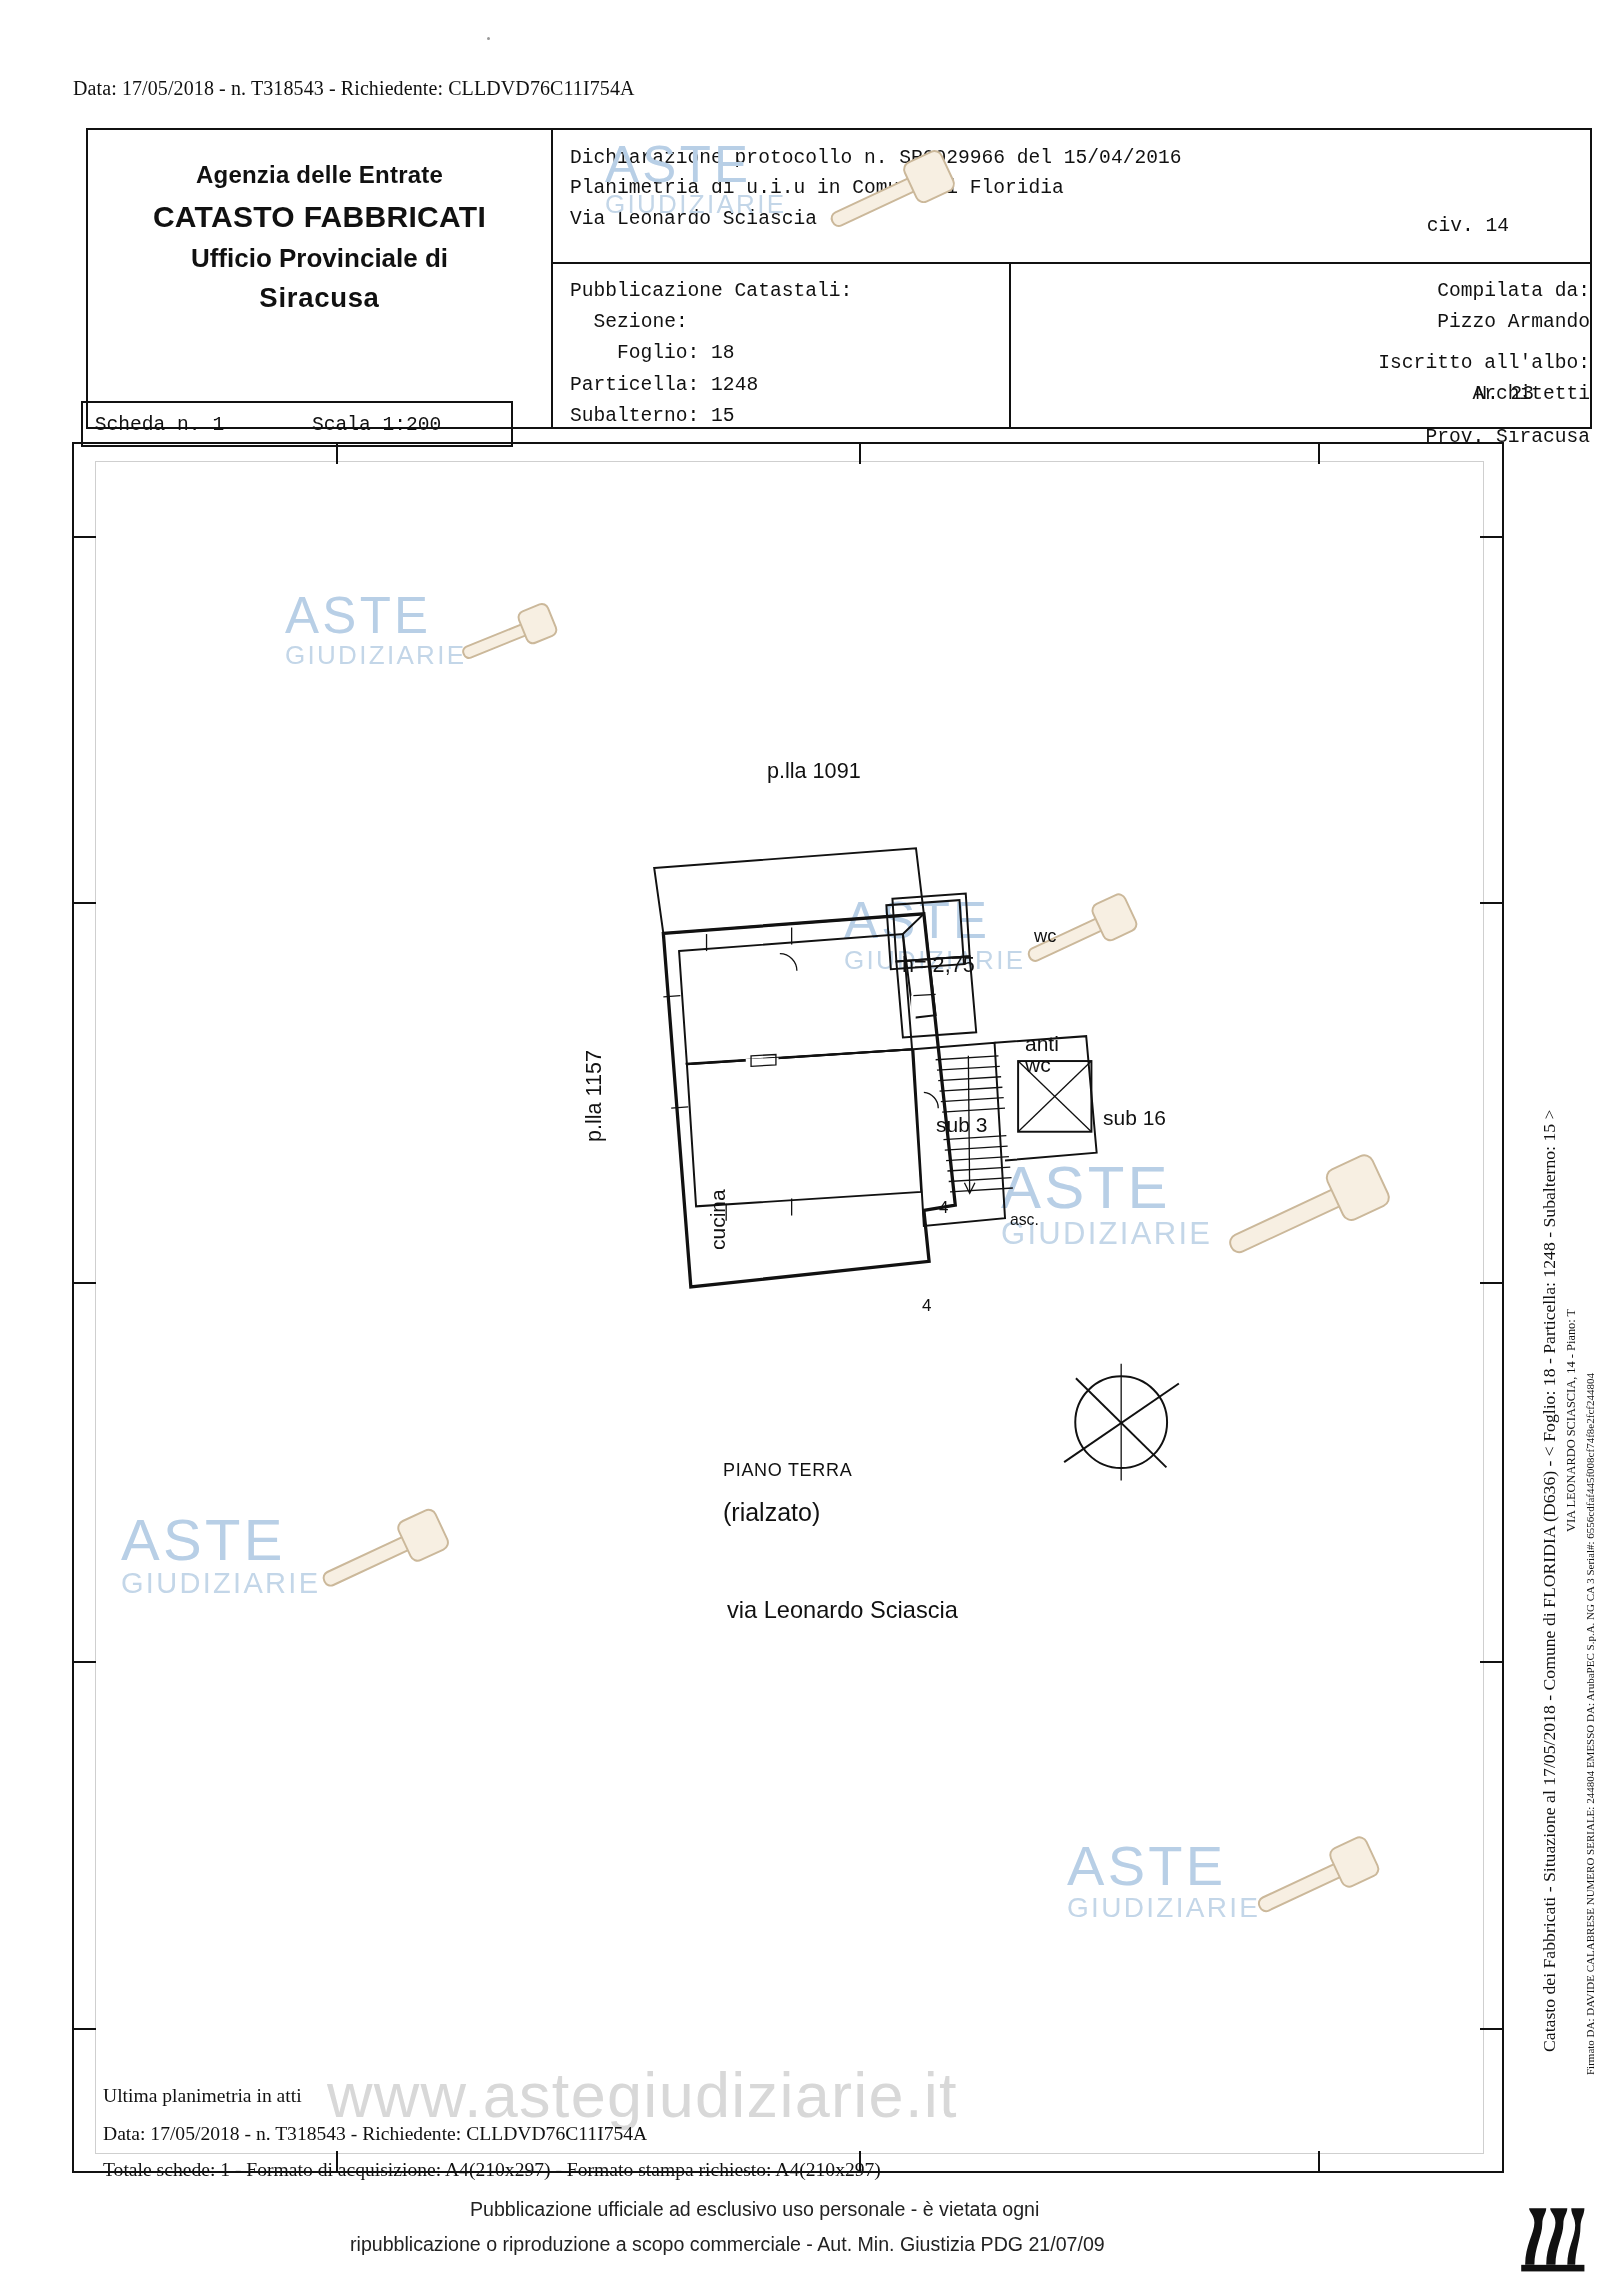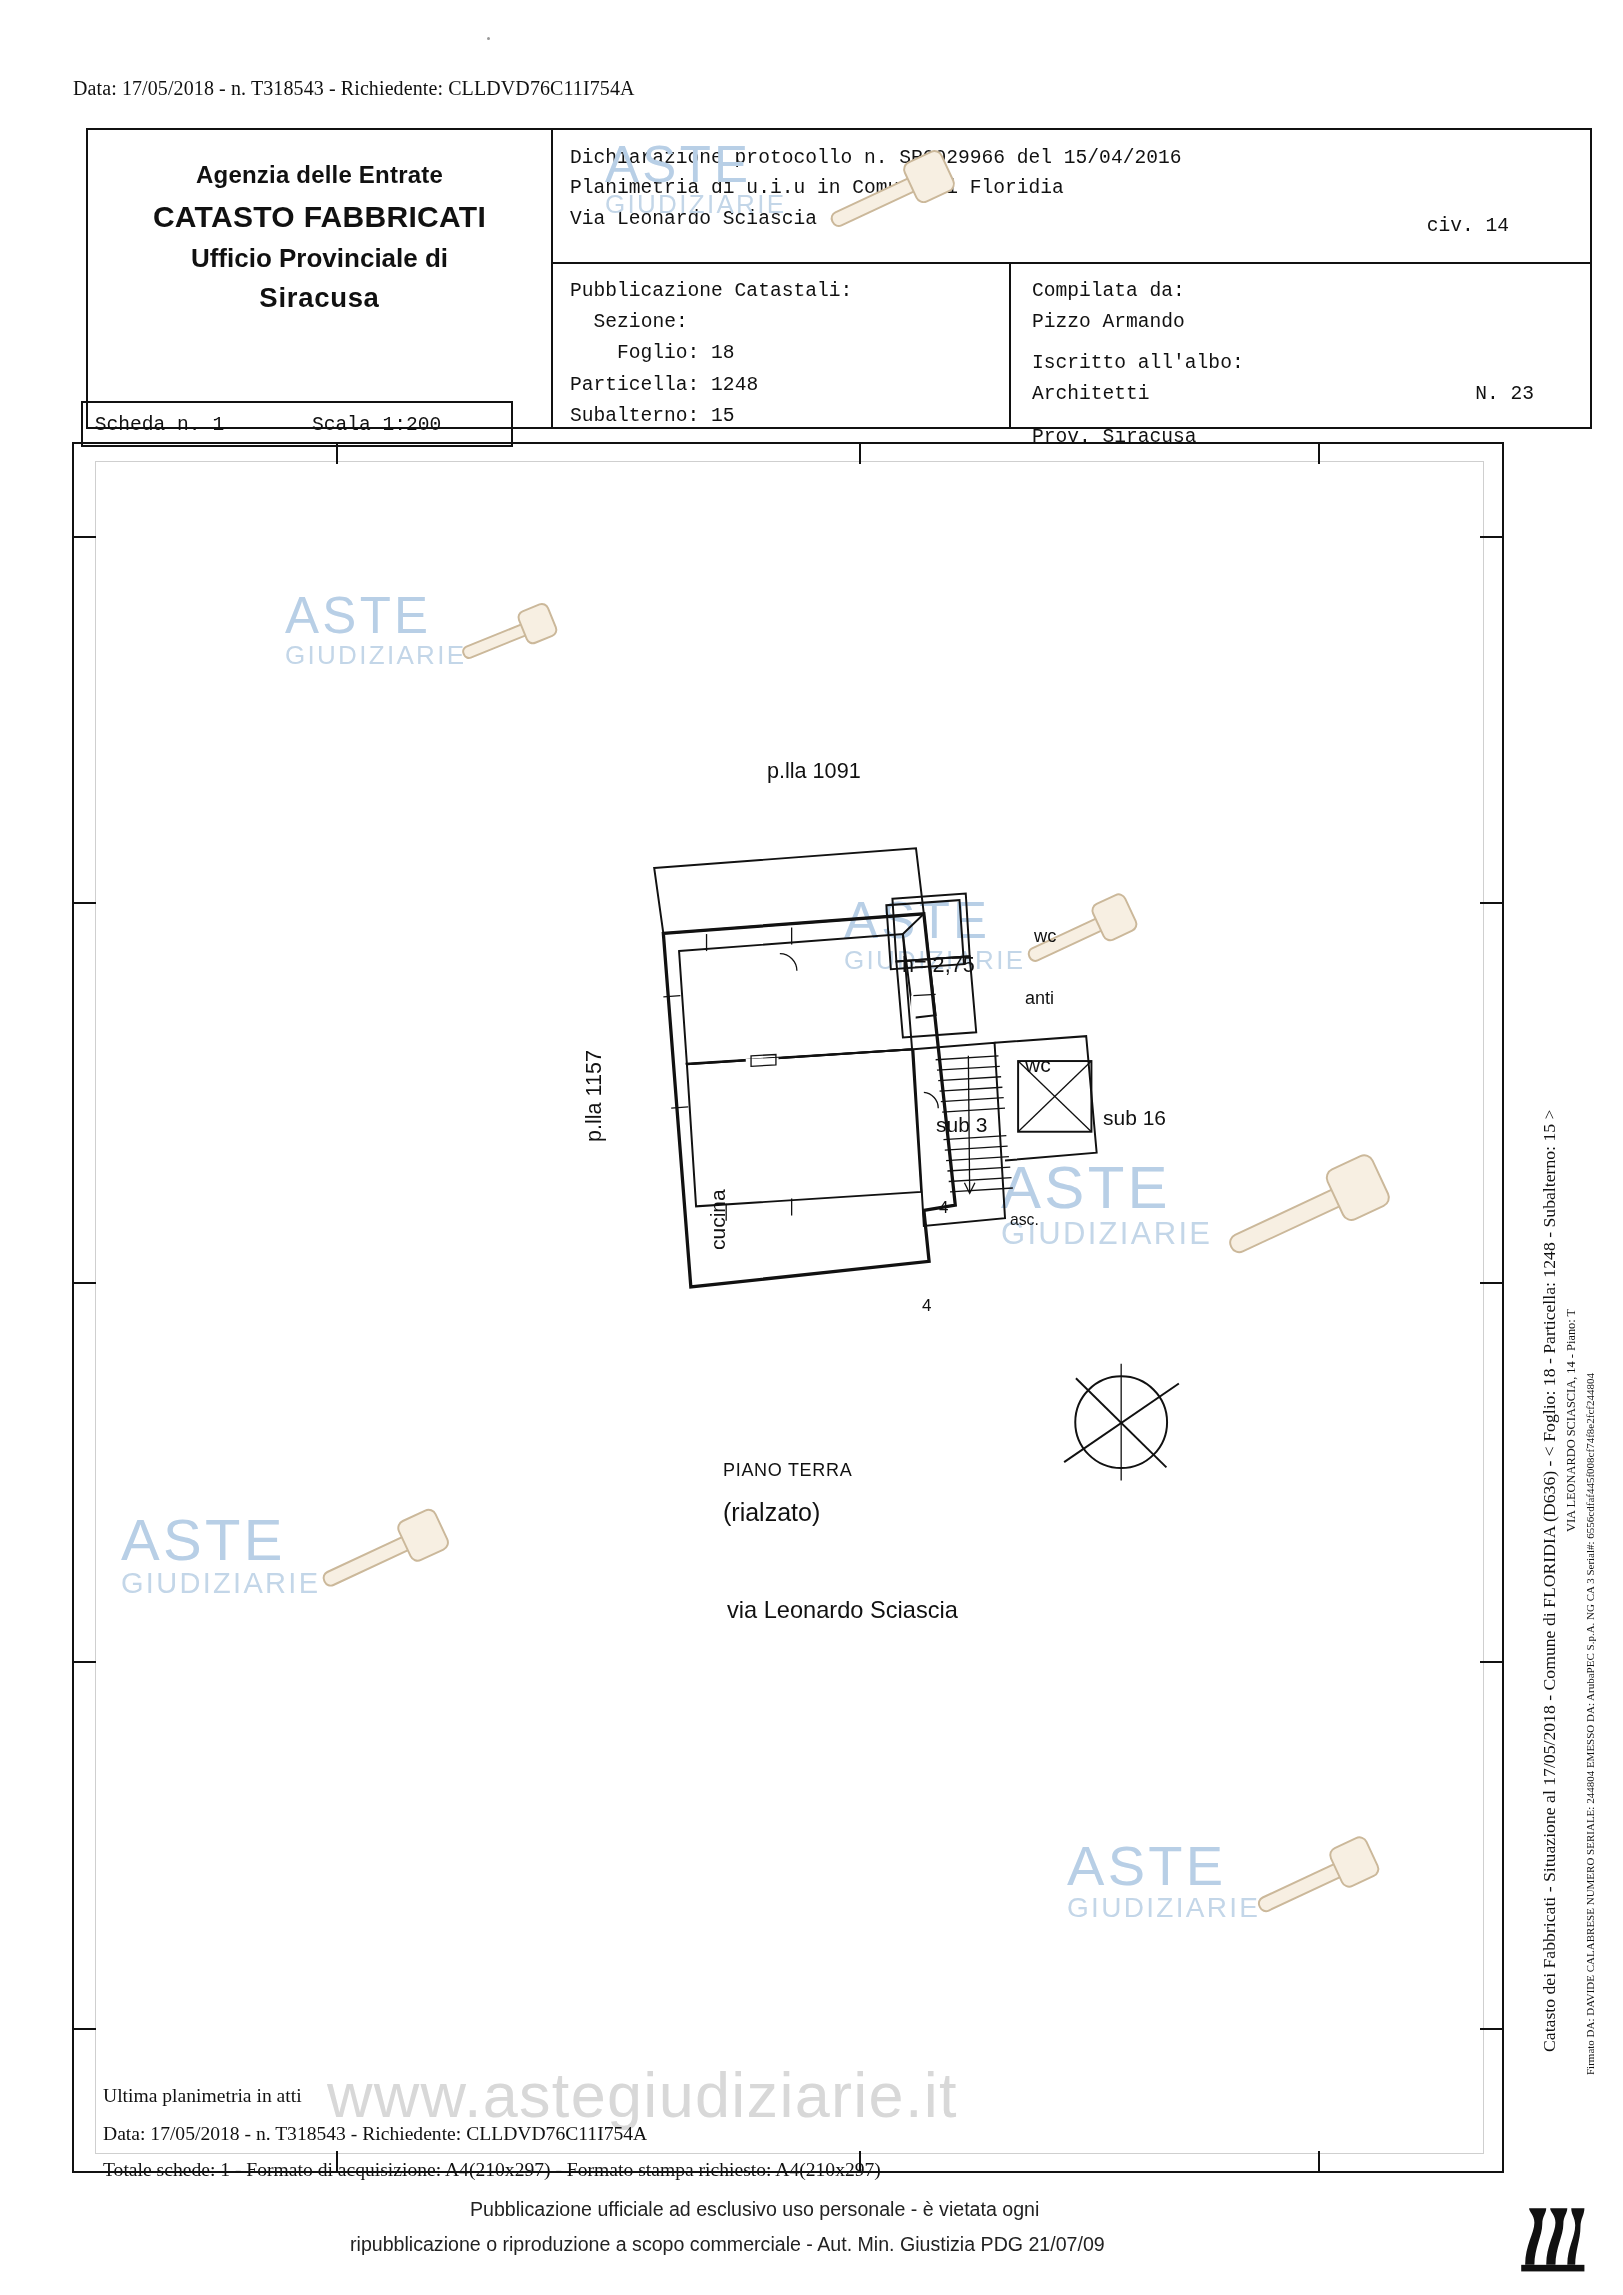--- a/index.html
+++ b/index.html
@@ -93,20 +93,21 @@
     line-height: 1.6;
   }
   .hdr-bot-right {
     position: absolute;
     left: 458px; top: 134px;
     right: 0; bottom: 0;
     font-family: "Liberation Mono", monospace;
     font-size: 19.6px;
     padding: 11.8px 0 0 21px;
     line-height: 1.6;
+    text-align: right;
   }
   .hdr-bot-right .nn {
     position: absolute;
     right: 56px;
     top: 115px;
   }
   .ind { padding-left: 23.6px; }
   .ind2 { padding-left: 47px; }
 
   
@@ -433,21 +434,21 @@
     <line x1="20" y1="168" x2="195" y2="48" stroke="#111" stroke-width="3"></line>
     <line x1="38" y1="40" x2="176" y2="176" stroke="#111" stroke-width="3"></line>
     <line x1="107" y1="18" x2="107" y2="196" stroke="#111" stroke-width="2"></line>
   </svg>
 
   <div class="lbl lbl-plla" style="left:767px;top:758px;font-size:21.6px;">p.lla 1091</div>
   <div class="lbl lbl-plla vert" style="left:581px;top:1142px;font-size:21.6px;">p.lla 1157</div>
 
   <div class="lbl" style="left:1034px;top:925px;font-size:18.3px;">wc</div>
   <div class="lbl" style="left:902px;top:952px;font-size:21.6px;">h= 2,75</div>
-  <div class="lbl" style="left:1025px;top:988px;font-size:18px;">anti</div>
+  <div class="lbl" style="left:1025px;top:1032px;font-size:21px;">anti</div>
   <div class="lbl" style="left:1025px;top:1053px;font-size:21px;">wc</div>
   <div class="lbl vert" style="left:706px;top:1250px;font-size:21px;">cucina</div>
 
   <div class="lbl" style="left:936px;top:1113px;font-size:21px;">sub 3</div>
   <div class="lbl" style="left:1103px;top:1106px;font-size:21px;">sub 16</div>
   <div class="lbl" style="left:1010px;top:1211px;font-size:15.7px;">asc.</div>
   <div class="lbl" style="left:939px;top:1198px;font-size:17px;">4</div>
   <div class="lbl" style="left:922px;top:1296px;font-size:17px;">4</div>
 
   <div class="lbl" style="left:723px;top:1460px;font-size:18px;letter-spacing:0.7px;">PIANO  TERRA</div>

